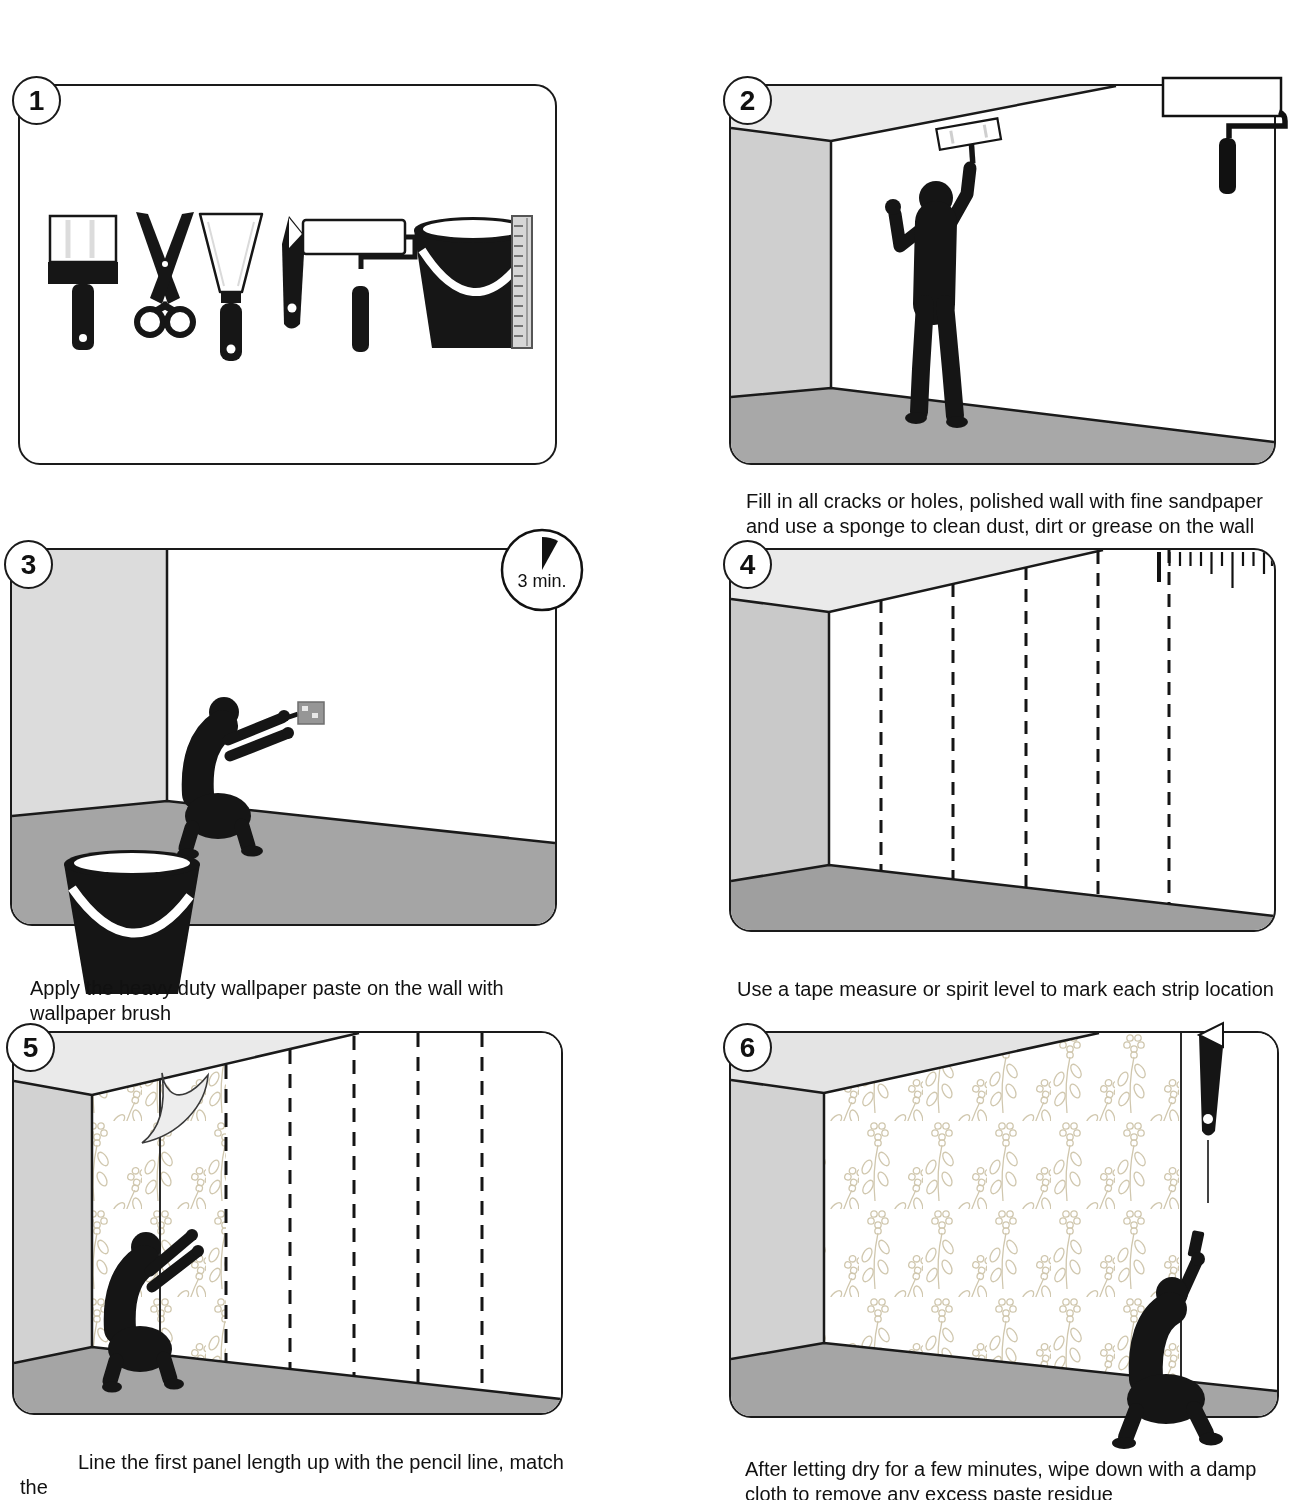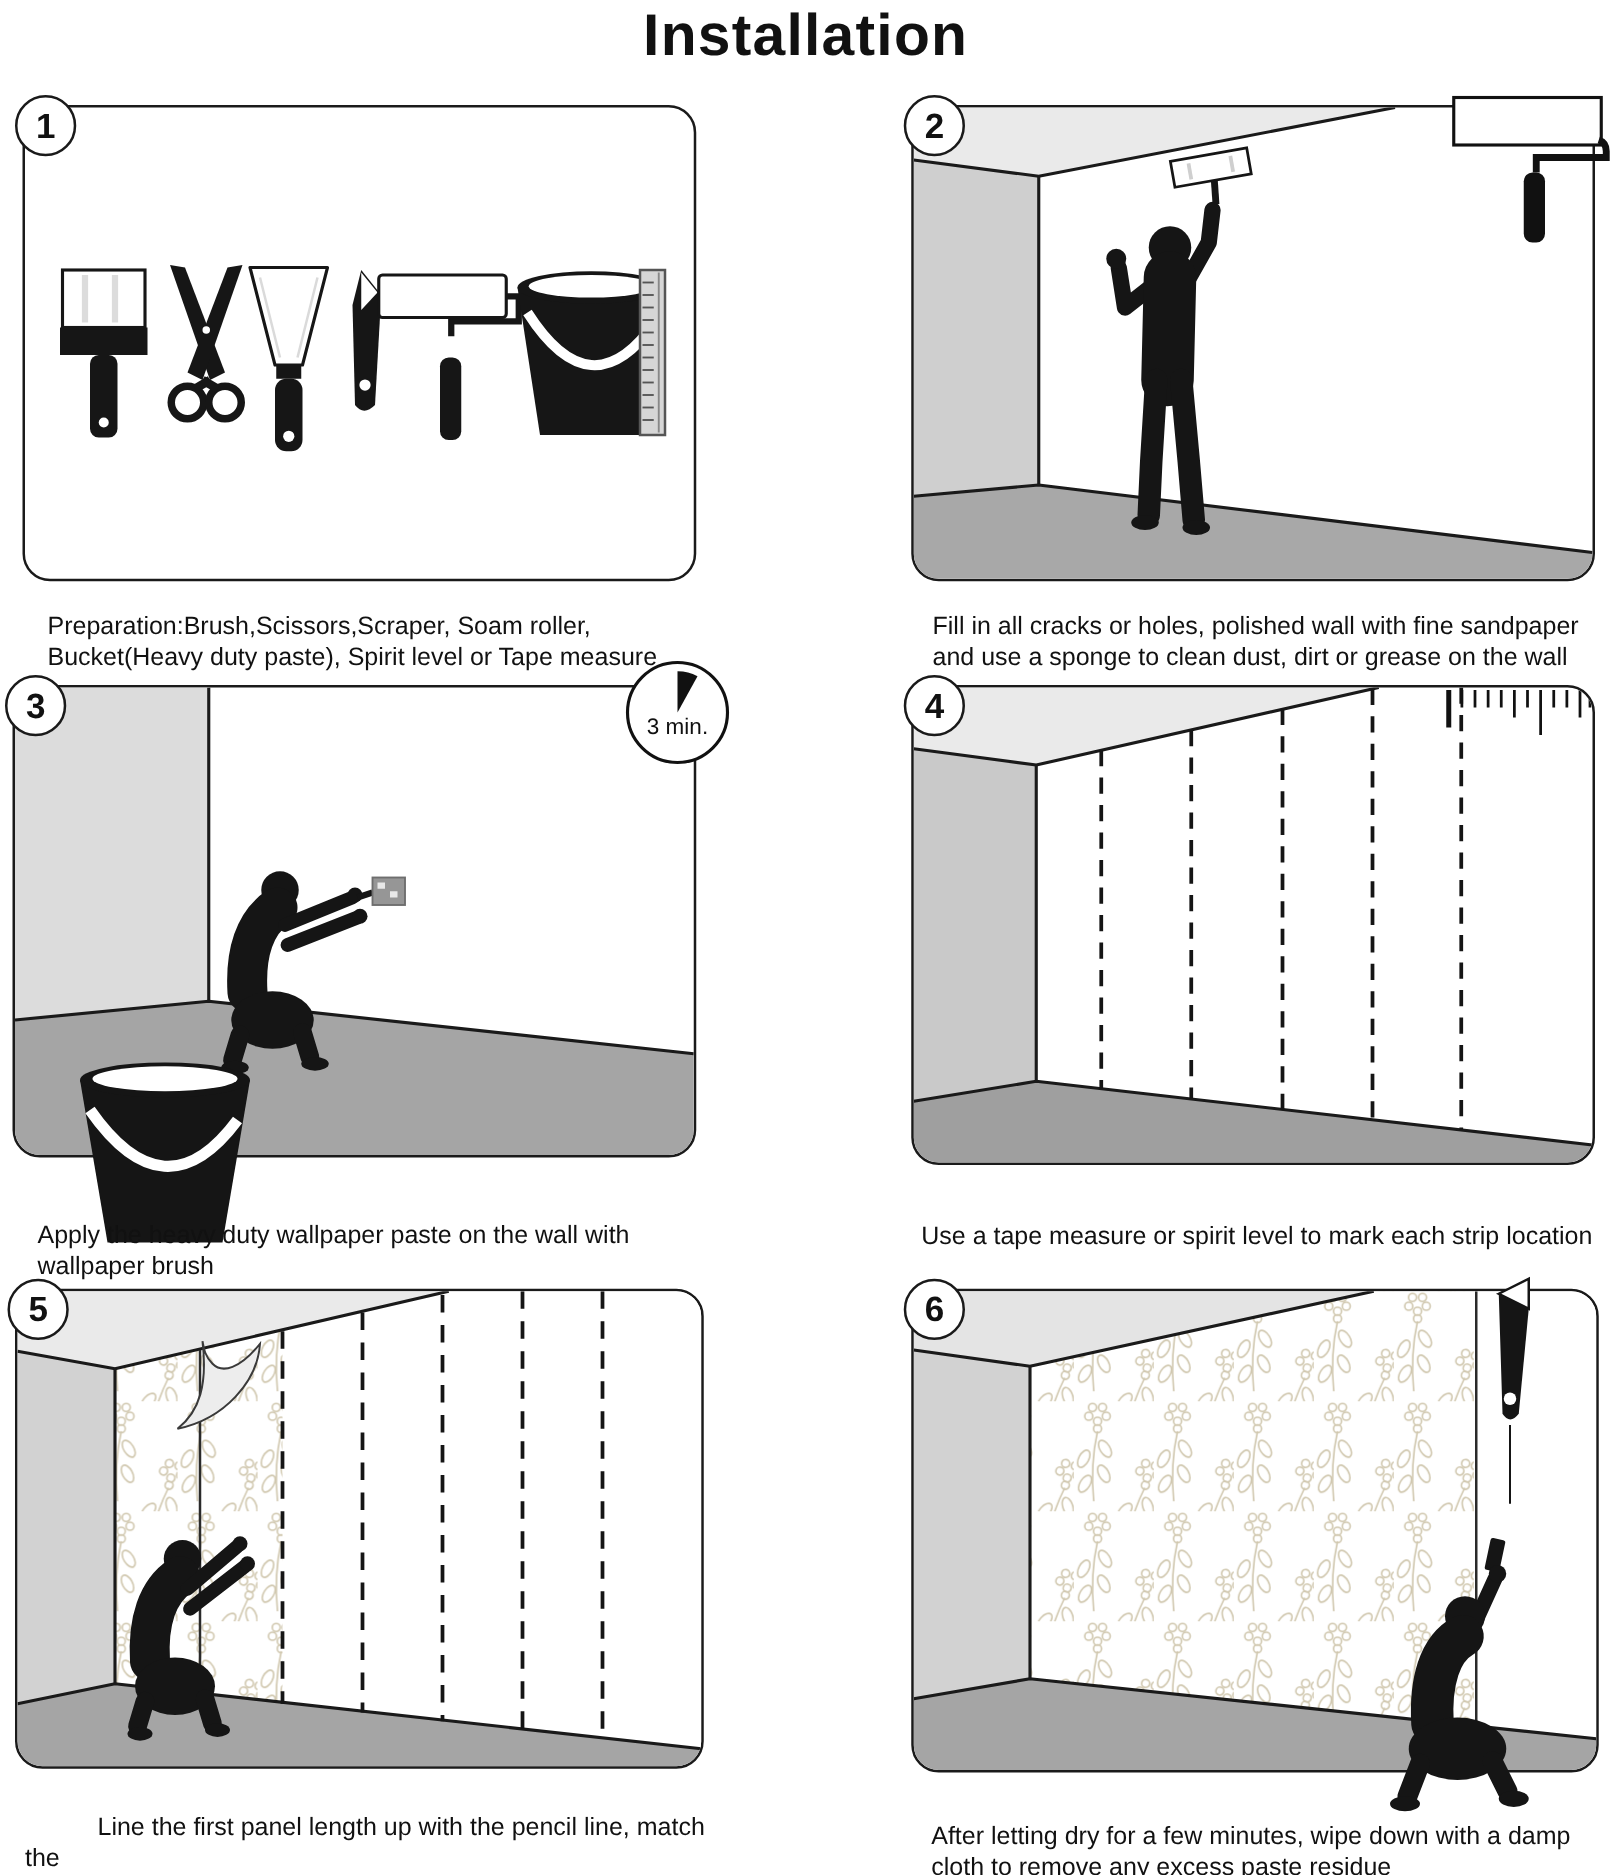--- a/index.html
+++ b/index.html
@@ -37,21 +37,20 @@
   #c3 { left:30px;  top:956px;  width:580px; }
   #c4 { left:737px; top:957px;  width:560px; }
   #c5 { left:20px;  top:1430px; width:560px; }
   #c6 { left:745px; top:1437px; width:560px; }
 </style>
 </head>
 <body>
 
 <div class="page">
 
-  <div class="title">Installation</div>
 
   <div class="panel" id="p1">
     <div class="badge">1</div>
     <svg width="535" height="377" viewBox="0 0 535 377">
 
       <g transform="translate(28,128)">
         <rect x="2" y="2" width="66" height="46" fill="#fff" stroke="#161616" stroke-width="2.5"></rect>
         <line x1="20" y1="6" x2="20" y2="44" stroke="#dcdcdc" stroke-width="5"></line>
         <line x1="44" y1="6" x2="44" y2="44" stroke="#dcdcdc" stroke-width="5"></line>
         <rect x="0" y="48" width="70" height="22" fill="#161616"></rect>
@@ -401,22 +400,20 @@
 
       <g transform="translate(462,0)">
         <polygon points="6,2 30,-10 30,14" fill="#fff" stroke="#151515" stroke-width="2"></polygon>
         <path d="M6,2 L30,14 L22,98 Q15,107 9,98 Z" fill="#151515"></path>
         <circle cx="15" cy="86" r="5" fill="#fff"></circle>
         <line x1="15" y1="107" x2="15" y2="170" stroke="#151515" stroke-width="1.6"></line>
       </g>
     </svg>
   </div>
 
-  <p class="caption" id="c1">Preparation:Brush,Scissors,Scraper, Soam roller,
-Bucket(Heavy duty paste), Spirit level or Tape measure</p>
   <p class="caption" id="c2">Fill in all cracks or holes, polished wall with fine sandpaper
 and use a sponge to clean dust, dirt or grease on the wall</p>
   <p class="caption" id="c3">Apply the heavy duty wallpaper paste on the wall with
 wallpaper brush</p>
   <p class="caption" id="c4">Use a tape measure or spirit level to mark each strip location</p>
   <p class="caption indent-first" id="c5">Line the first panel length up with the pencil line, match the
 pattern by sliding into place and use a flat trowel or scraper to
 smooth out bubbles</p>
   <p class="caption" id="c6">After letting dry for a few minutes, wipe down with a damp
 cloth to remove any excess paste residue</p>

